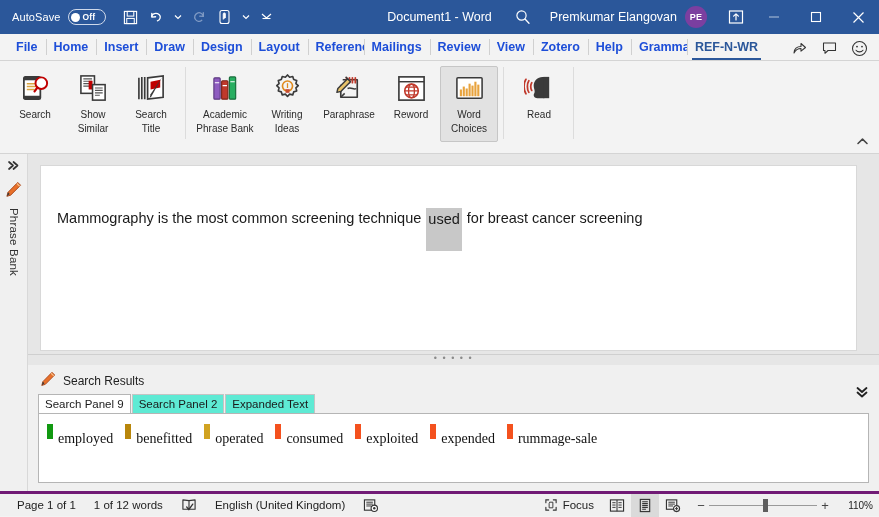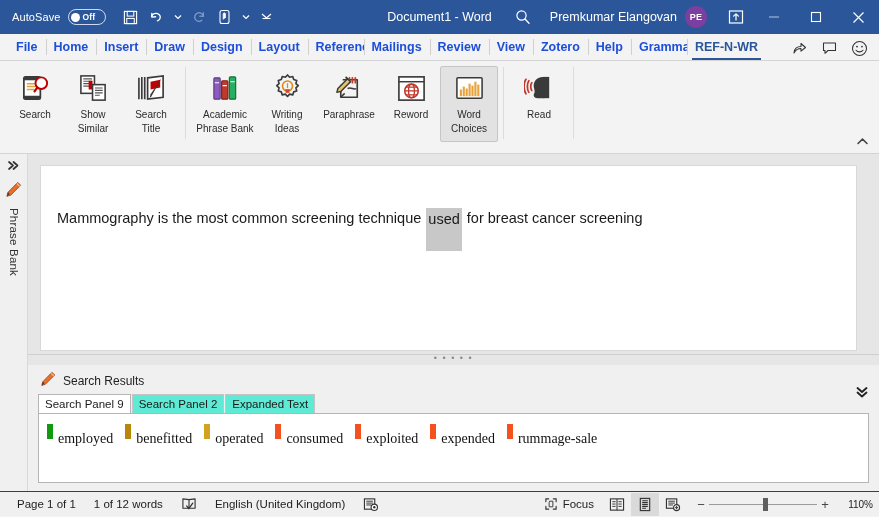--- a/index.html
+++ b/index.html
@@ -144,21 +144,21 @@
     flex-wrap:wrap; gap:0px;
   }
   .choice { display:flex; align-items:center; margin-right:12px; height:18px; }
   .swatch { width:6px; height:15px; margin-right:5px; }
   .choice-label {
     font-family:"Liberation Serif", serif; font-size:14px; color:#111;margin-top:16px;
   }
 
   
   .statusbar {
-    height:25px; background:#f0f0f0; border-top:1px solid #701a75;
+    height:25px; background:#f0f0f0; border-top:3px solid #701a75;
     display:flex; align-items:center; font-size:11.5px; color:#222;
     padding:0 6px 0 8px;
   }
   .sb-item { padding:0 9px; height:23px; display:flex; align-items:center; white-space:nowrap; }
   .sb-right { margin-left:auto; display:flex; align-items:center; }
   .view-btn {
     width:28px; height:23px; display:flex; align-items:center; justify-content:center;
   }
   .view-btn.active { background:#dadada; }
   .zoom-slider { display:flex; align-items:center; gap:0; margin:0 6px; }

